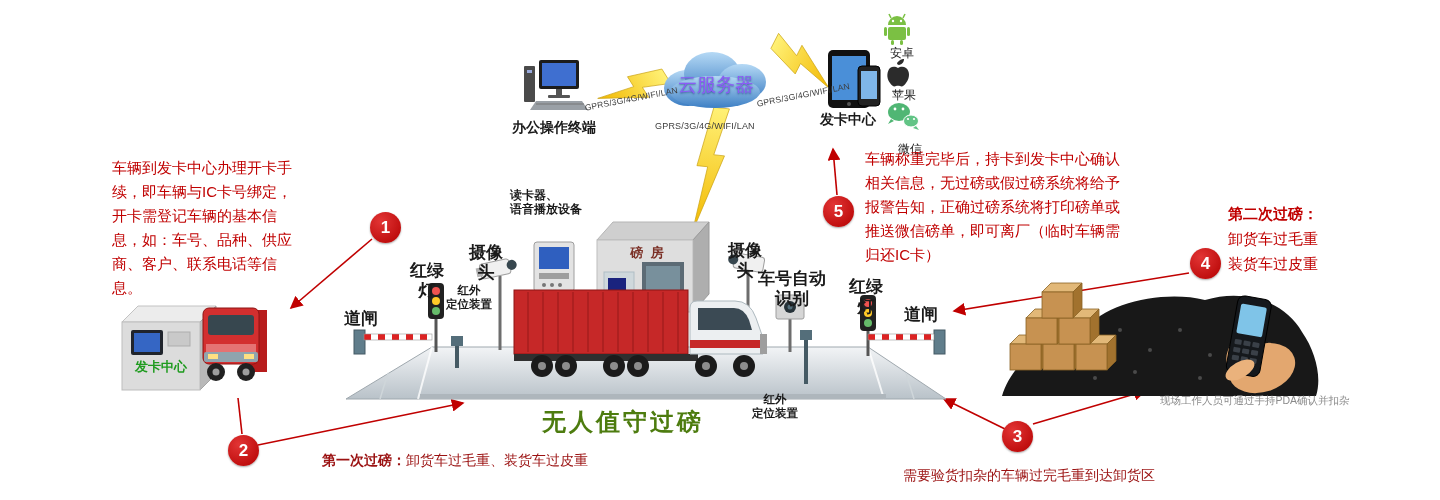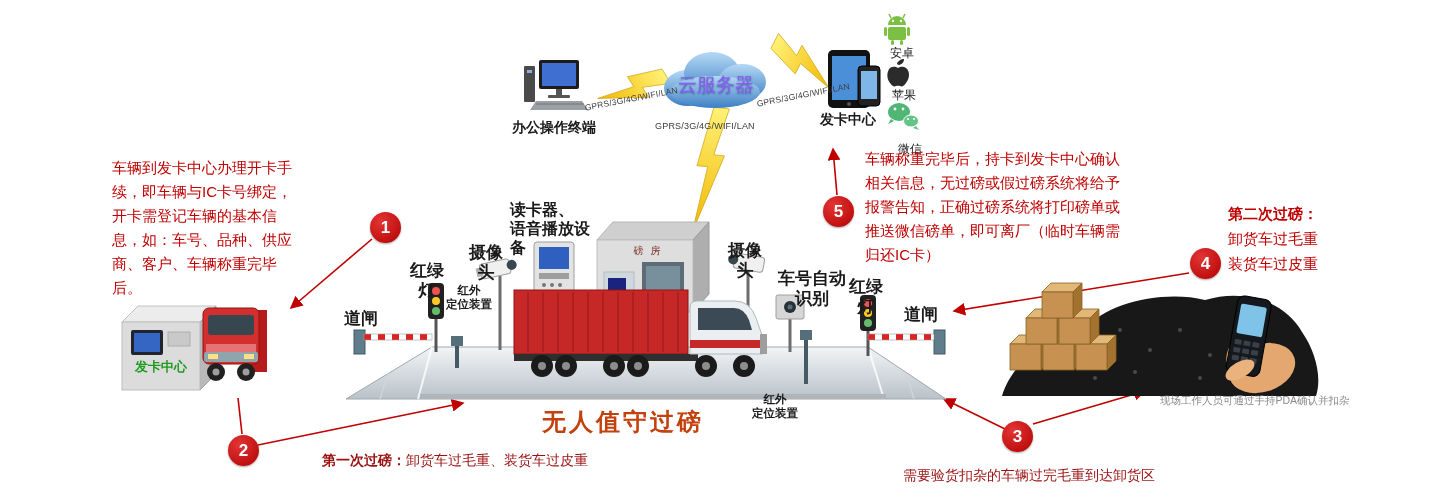--- a/index.html
+++ b/index.html
@@ -11,23 +11,23 @@
   .red { color:#c00000; font-size:15px; line-height:24px; }
   .darkred { color:#9b1212; font-size:14px; line-height:18px; white-space:nowrap; }
   .gprs { font-size:8.5px; color:#3c3c3c; white-space:nowrap; letter-spacing:.2px; }
   .circle { position:absolute; width:31px; height:31px; border-radius:50%;
             background:radial-gradient(circle at 35% 30%, #e23535, #b30000);
             color:#fff; font-weight:bold; font-size:17px;
             display:flex; align-items:center; justify-content:center;
             box-shadow:0 1px 2px rgba(0,0,0,.35); }
   .cloud-label { color:#8b5cf6; font-weight:normal; font-size:19px; text-align:center; text-shadow:0 1px 2px rgba(20,60,110,.7); }
   .green { color:#1f9b1f; font-weight:bold; }
-  .title-green { color:#c2410c; font-weight:bold; font-size:24px; letter-spacing:3px; white-space:nowrap; }
+  .title-green { color:#4d7c0f; font-weight:bold; font-size:24px; letter-spacing:3px; white-space:nowrap; }
   .caption { color:#8a8a8a; font-size:10.5px; white-space:nowrap; }
-  .house-label { color:#7b3026; font-weight:normal; font-size:10px; letter-spacing:2px; }
+  .house-label { color:#7b3026; font-weight:bold; font-size:13px; letter-spacing:2px; }
 </style>
 </head>
 <body>
 
 <div class="canvas">
 
   <svg class="svg-layer" width="1440" height="500" viewBox="0 0 1440 500">
     <defs>
       <linearGradient id="cloudG" x1="0" y1="0" x2="0" y2="1">
         <stop offset="0" stop-color="#b5d9f5"></stop>
@@ -335,21 +335,21 @@
   <div class="txt gprs" style="left:584px; top:94px; width:92px; transform:rotate(-11deg);">GPRS/3G/4G/WIFI/LAN</div>
   <div class="txt gprs" style="left:655px; top:121px; width:110px; font-size:9px;">GPRS/3G/4G/WIFI/LAN</div>
   <div class="txt gprs" style="left:756px; top:90px; width:92px; transform:rotate(-11deg);">GPRS/3G/4G/WIFI/LAN</div>
 
   <div class="txt lbl" style="left:806px; top:111px; width:84px; font-size:14px;">发卡中心</div>
 
   <div class="txt lbl" style="left:884px; top:46px; width:36px; font-size:12px; font-weight:normal;">安卓</div>
   <div class="txt lbl" style="left:886px; top:88px; width:36px; font-size:12px; font-weight:normal;">苹果</div>
   <div class="txt lbl" style="left:892px; top:130px; width:36px; font-size:12px; font-weight:normal;margin-top:12px;">微信</div>
 
-  <div class="txt red" style="left:112px; top:156px; width:192px;">车辆到发卡中心办理开卡手续，即车辆与IC卡号绑定，开卡需登记车辆的基本信息，如：车号、品种、供应商、客户、车辆称重完毕后。</div>
+  <div class="txt red" style="left:112px; top:156px; width:192px;">车辆到发卡中心办理开卡手续，即车辆与IC卡号绑定，开卡需登记车辆的基本信息，如：车号、品种、供应商、客户、联系电话等信息。</div>
 
   <div class="txt darkred" style="left:322px; top:451px;">
     <span style="font-weight:bold;">第一次过磅：</span><span>卸货车过毛重、装货车过皮重</span>
   </div>
 
   <div class="txt darkred" style="left:903px; top:466px;">需要验货扣杂的车辆过完毛重到达卸货区</div>
 
   <div class="txt red" style="left:1228px; top:201px; width:120px; line-height:25px;">
     <div style="font-weight:bold;">第二次过磅：</div>
     <div>卸货车过毛重</div>
@@ -363,25 +363,25 @@
   <div class="circle" style="left:1002px; top:421px;">3</div>
   <div class="circle" style="left:1190px; top:248px;">4</div>
   <div class="circle" style="left:823px; top:196px;">5</div>
 
   <div class="txt lbl green" style="left:127px; top:359px; width:68px; font-size:13px;">发卡中心</div>
   <div class="txt lbl" style="left:341px; top:309px; width:40px;">道闸</div>
   <div class="txt lbl" style="left:402px; top:261px; width:50px;">红绿灯</div>
   <div class="txt lbl" style="left:461px; top:243px; width:50px;">摄像头</div>
   <div class="txt lbl" style="left:440px; top:284px; width:58px; font-size:11.5px;">红外
 定位装置</div>
-  <div class="txt lbl" style="left:510px; top:200px; width:90px; font-size:16px; text-align:left;">读卡器、
+  <div class="txt lbl" style="left:510px; top:188px; width:90px; font-size:12px; text-align:left;">读卡器、
 语音播放设备</div>
   <div class="txt lbl house-label" style="left:612px; top:245px; width:72px;">磅 房</div>
   <div class="txt lbl" style="left:720px; top:241px; width:50px;">摄像头</div>
-  <div class="txt lbl" style="left:750px; top:269px; width:84px;margin-left:20px;">车号自动识别</div>
+  <div class="txt lbl" style="left:750px; top:269px; width:84px;">车号自动识别</div>
   <div class="txt lbl" style="left:841px; top:277px; width:50px;">红绿灯</div>
   <div class="txt lbl" style="left:901px; top:305px; width:40px;">道闸</div>
   <div class="txt lbl" style="left:744px; top:393px; width:62px; font-size:11.5px;">红外
 定位装置</div>
 
   <div class="txt title-green" style="left:542px; top:406px;">无人值守过磅</div>
 
   <div class="txt caption" style="left:1160px; top:394px;">现场工作人员可通过手持PDA确认并扣杂</div>
 
 </div>

